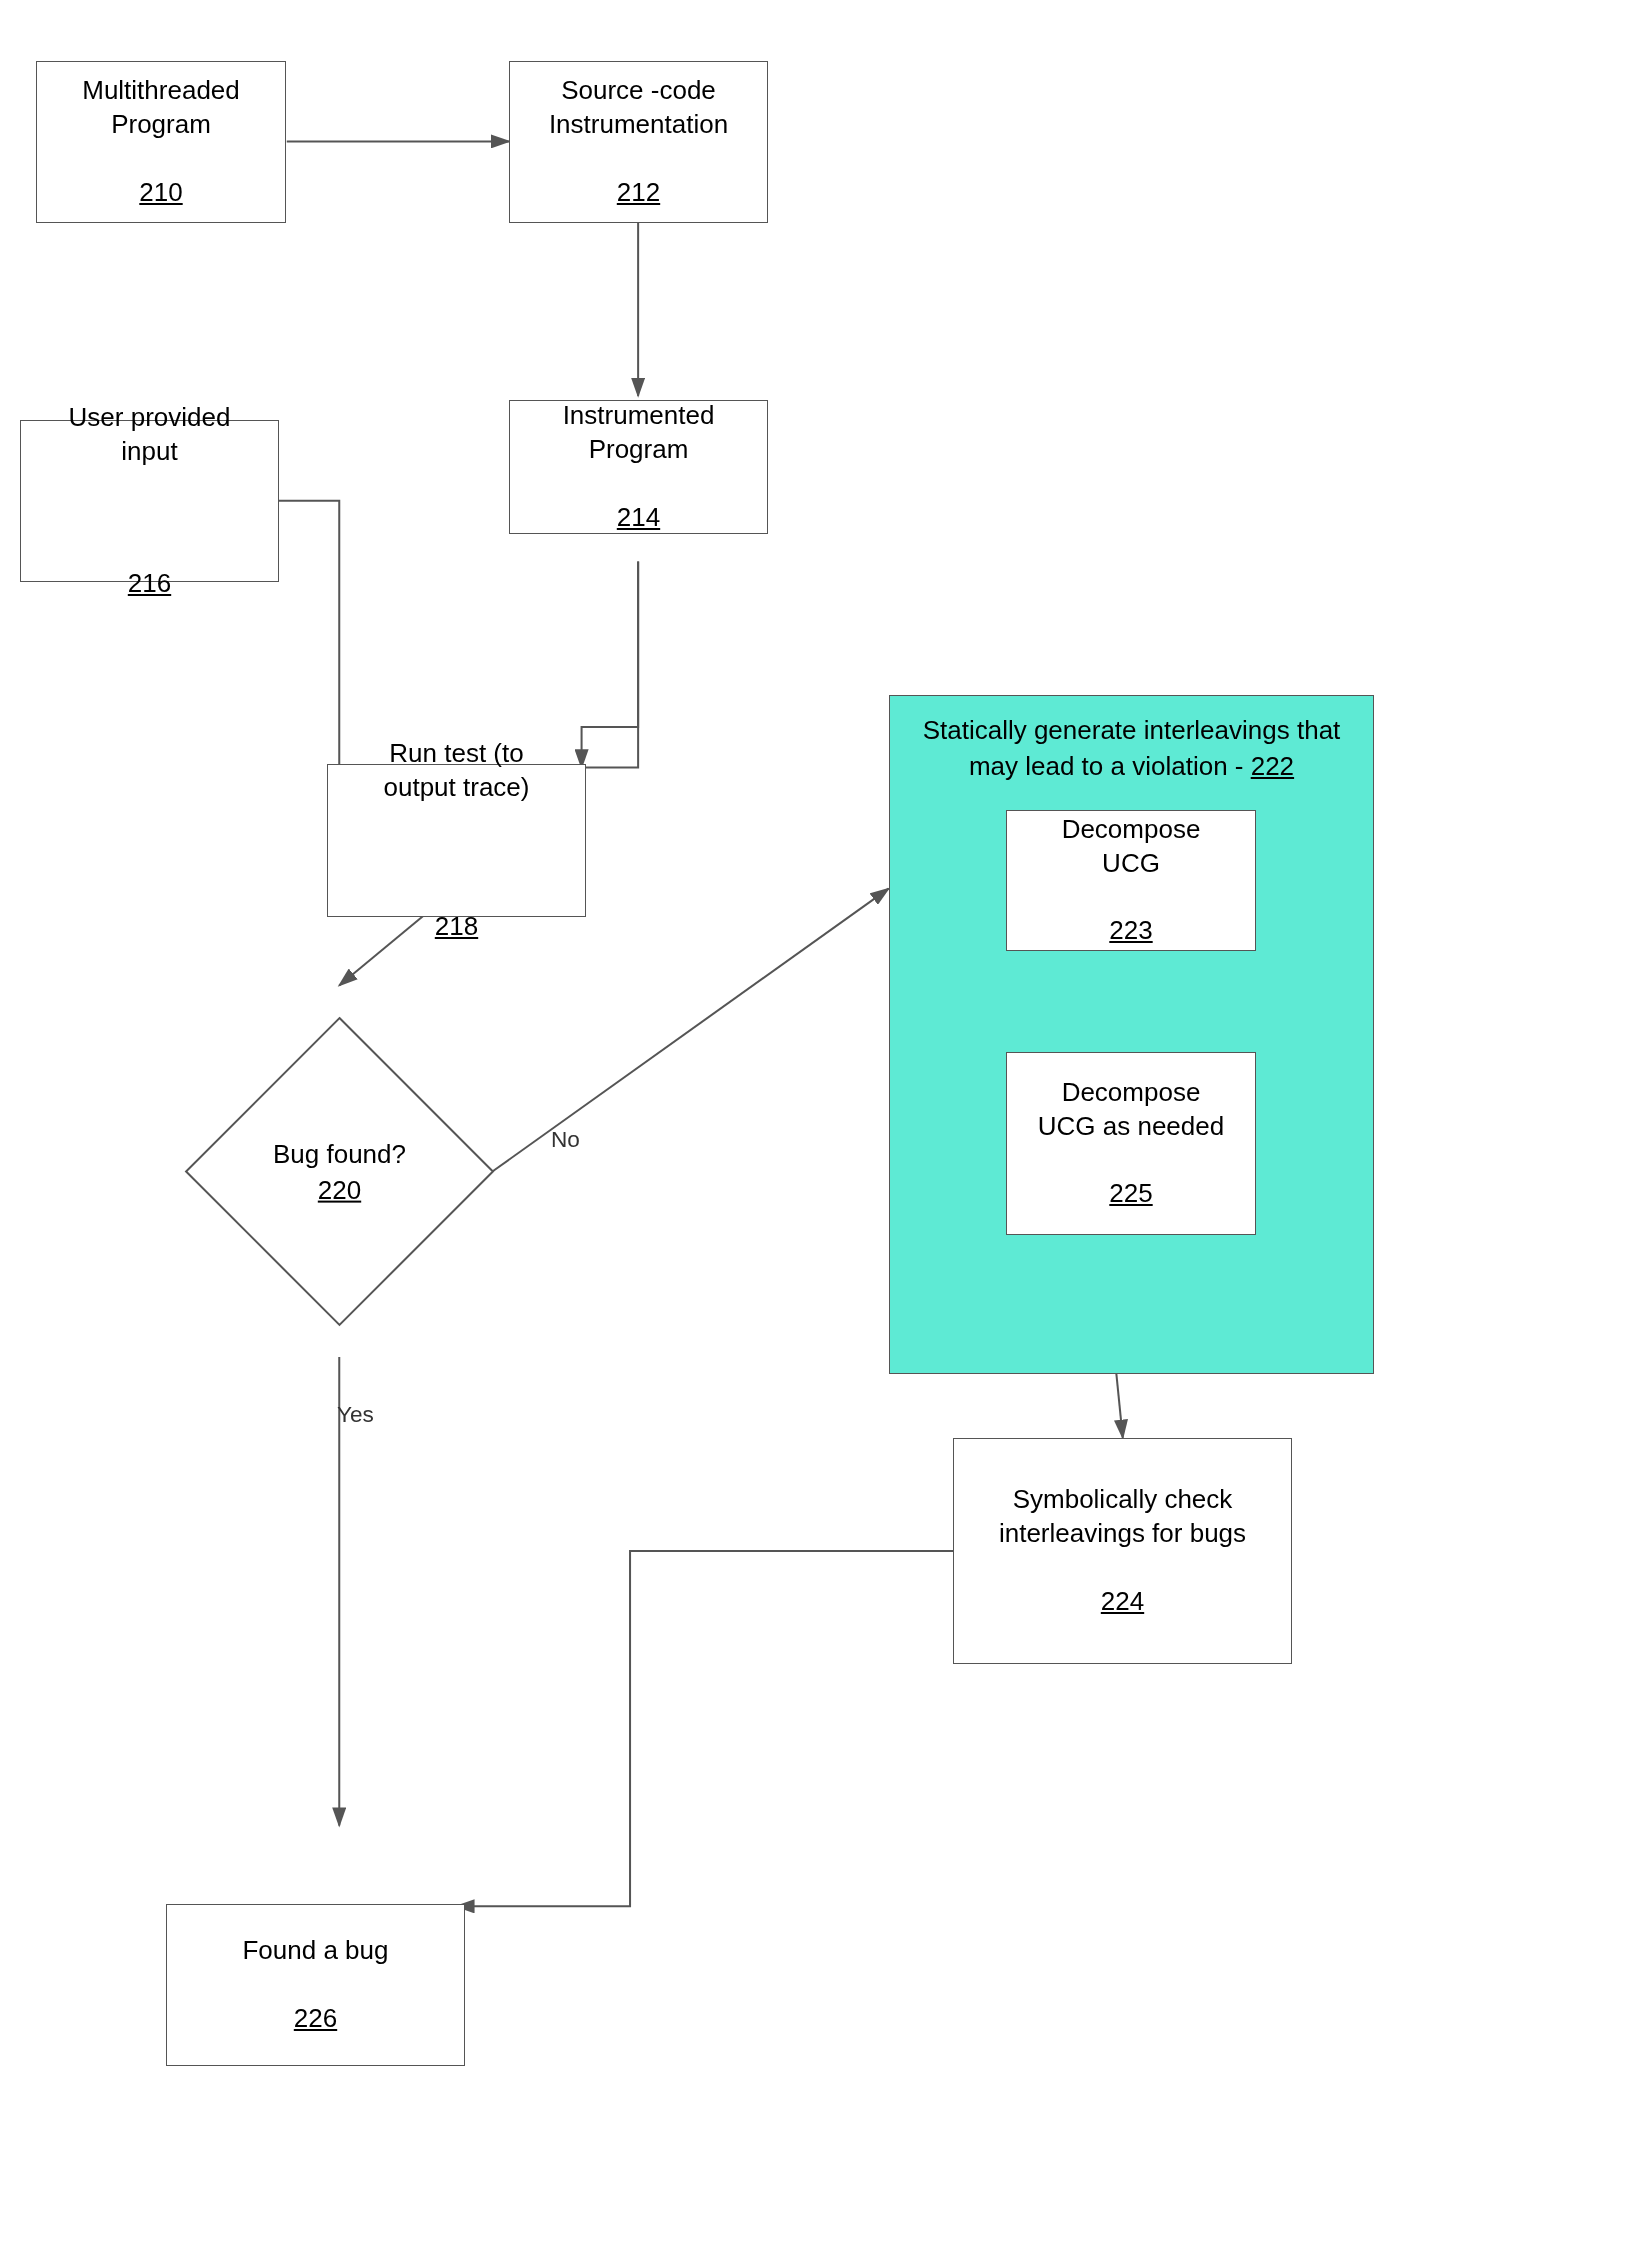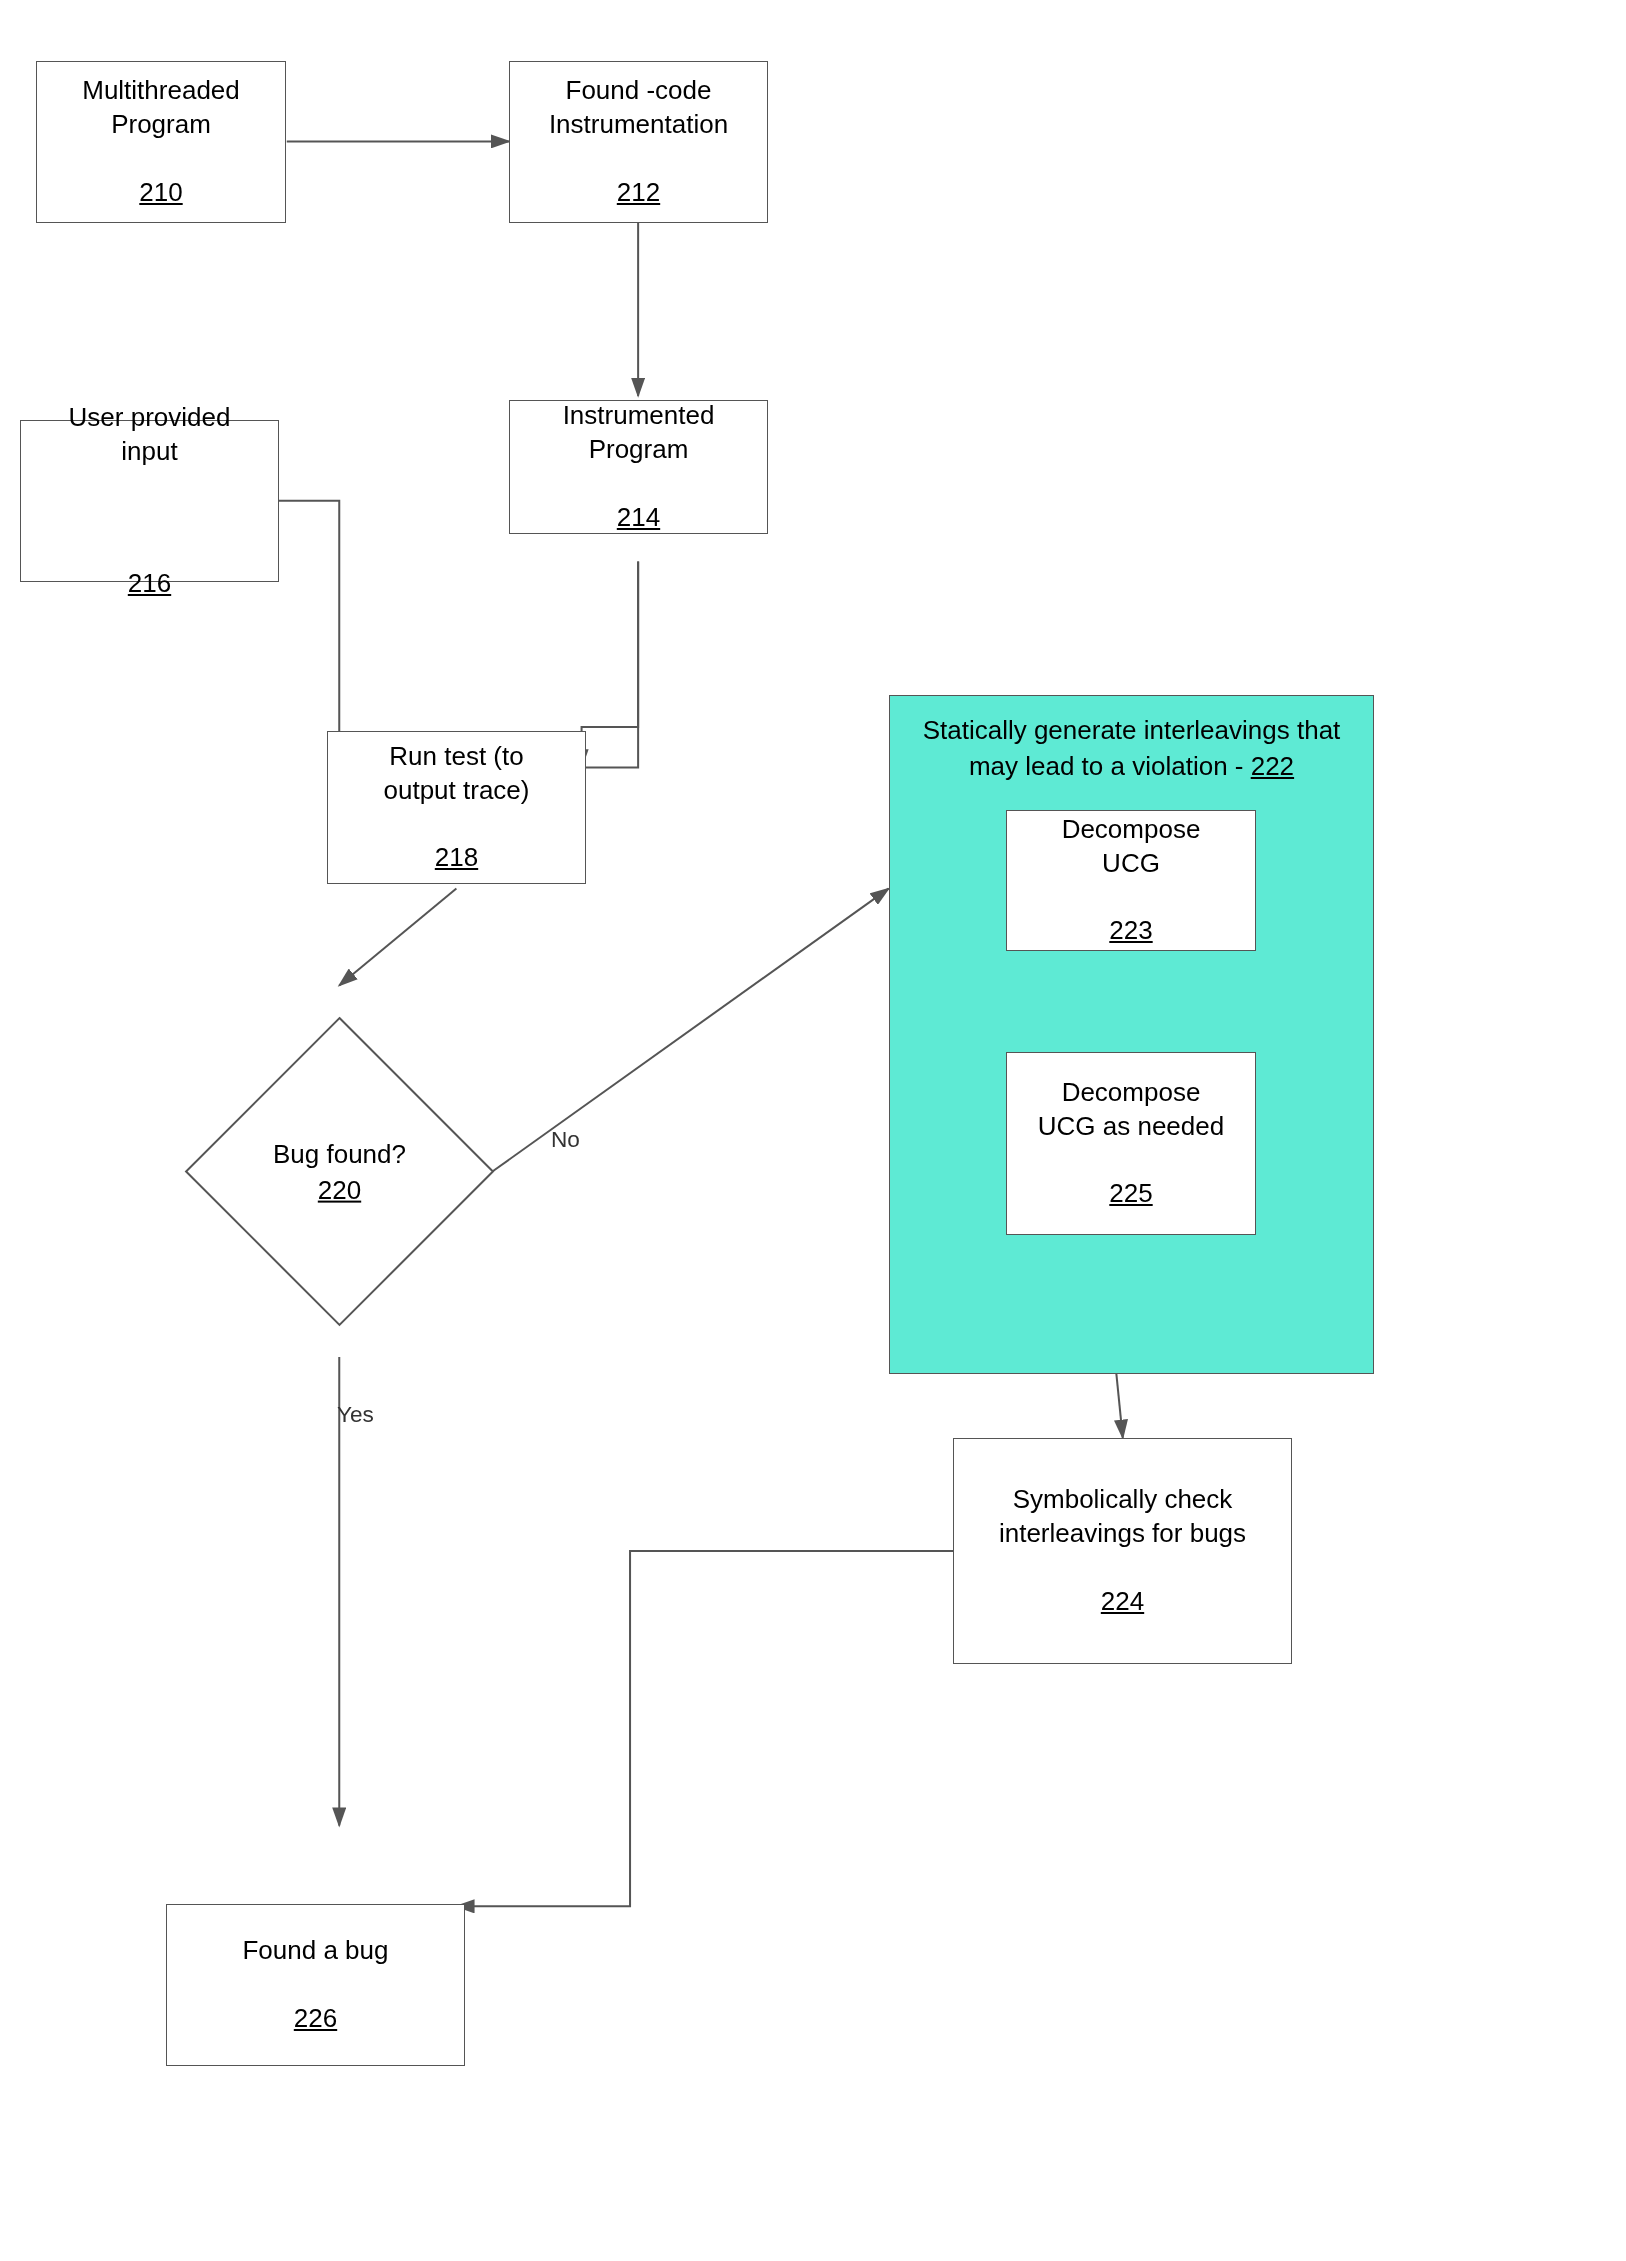--- a/index.html
+++ b/index.html
@@ -64,35 +64,35 @@
       <text x="440" y="1760" text-anchor="middle" font-size="28" fill="#333">Yes</text>
       <line x1="1380" y1="1680" x2="1390" y2="1780" stroke="#555" stroke-width="2.5" marker-end="url(#arr)"></line>
       <polyline points="1190,1920 780,1920 780,2360 565,2360" fill="none" stroke="#555" stroke-width="2.5" marker-end="url(#arr)"></polyline>
     </svg>
     <div class="box" style="left: 36px; top: 61px; width: 250px; height: 162px;">
       <span>Multithreaded Program</span>
       <br>
       <span class="num" style="text-decoration:underline">210</span>
     </div>
     <div class="box" style="left: 509px; top: 61px; width: 259px; height: 162px;">
-      <span>Found -code Instrumentation</span>
+      <span>Source -code Instrumentation</span>
       <br>
       <span class="num" style="text-decoration:underline">212</span>
     </div>
     <div class="box" style="left: 20px; top: 420px; width: 259px; height: 162px; gap: 32px;">
       <span>User provided input</span>
       <br>
       <span class="num" style="text-decoration:underline">216</span>
     </div>
     <div class="box" style="left: 509px; top: 400px; width: 259px; height: 134px;">
       <span>Instrumented Program</span>
       <br>
       <span class="num" style="text-decoration:underline">214</span>
     </div>
-    <div class="box" style="left: 327px; top: 731px; width: 259px; height: 153px;">
+    <div class="box" style="left: 327px; top: 764px; width: 259px; height: 153px; gap: 36px;">
       <span>Run test (to output trace)</span>
       <br>
       <span class="num" style="text-decoration:underline">218</span>
     </div>
     <div style="position: absolute; left: 178px; top: 1010px; width: 323px; height: 323px;">
   <svg width="323" height="323" viewBox="0 0 400 400" xmlns="http://www.w3.org/2000/svg">
     <polygon points="200,10 390,200 200,390 10,200" fill="white" stroke="#555" stroke-width="2.5"></polygon>
   </svg>
   <div style="position:absolute;top:50%;left:50%;transform:translate(-50%,-50%);text-align:center;font-size:26px;line-height:1.4;">
     <span>Bug found?</span><br>

